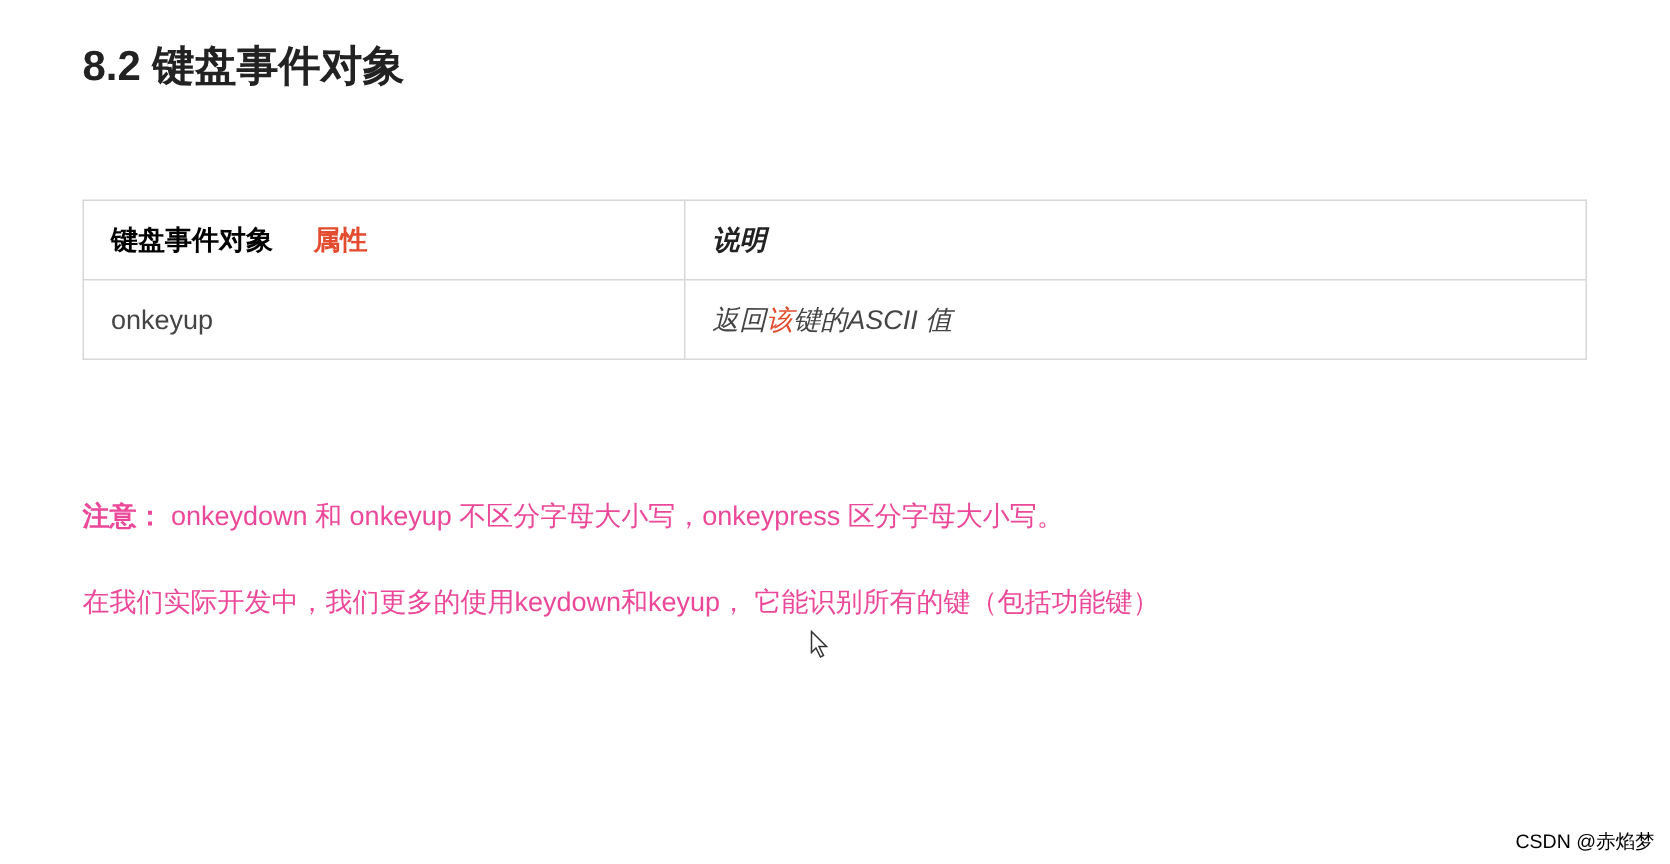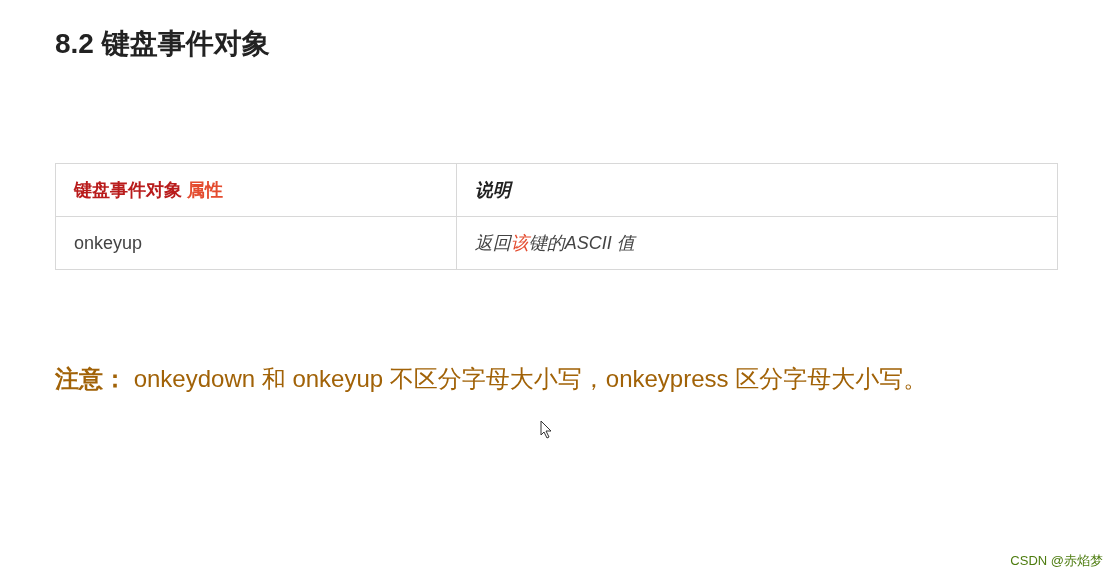--- a/index.html
+++ b/index.html
@@ -12,21 +12,21 @@
       background: #ffffff;
       width: 1113px;
       height: 576px;
       position: relative;
       padding: 20px 55px;
     }
     .heading {
       font-size: 28px;
       font-weight: bold;
       color: #222;
-      margin-bottom: 100px;
+      margin-bottom: 70px;
       margin-top: 5px;
     }
     .table {
       width: 100%;
       border-collapse: collapse;
       border: 1px solid #d8d8d8;
       margin-bottom: 90px;
     }
     .table th, .table td {
       border: 1px solid #d8d8d8;
@@ -38,53 +38,54 @@
     .table th {
       font-weight: bold;
       color: #222;
       background: #fff;
     }
     .table td {
       font-weight: normal;
       color: #444;
     }
     .th-prefix {
-      color: #b91c1c;
+      color: #000000;
     }
     .th-highlight {
       color: #e44c2f;
       font-weight: bold;
+      margin-left: 22px;
     }
     .td-highlight {
       color: #e44c2f;
     }
     .col-left {
       width: 40%;
     }
     .col-right {
       width: 60%;
       font-style: italic;
     }
     .notes {
       margin-top: 10px;
     }
     .note-line {
-      color: #a16207;
-      font-size: 24px;
+      color: #ec4899;
+      font-size: 18px;
       line-height: 1.6;
       margin-bottom: 28px;
     }
     .note-label {
       font-weight: bold;
     }
     .watermark {
       position: absolute;
       right: 10px;
       bottom: 6px;
-      color: #4d7c0f;
+      color: #000000;
       font-size: 13px;
       font-family: Arial, sans-serif;
       text-align: center;
     }
     .cursor {
       position: absolute;
       left: 540px;
       top: 420px;
       width: 14px;
       height: 20px;
@@ -115,20 +116,21 @@
         <span>返回</span><span class="td-highlight">该</span><span>键的ASCII 值</span>
       </td>
     </tr>
   </tbody>
 </table>
 
 <div class="notes">
   <p class="note-line">
     <span class="note-label">注意：</span><span> onkeydown 和 onkeyup  不区分字母大小写，onkeypress 区分字母大小写。</span>
   </p>
+  <p class="note-line">在我们实际开发中，我们更多的使用keydown和keyup， 它能识别所有的键（包括功能键）</p>
 </div>
 
 <div class="cursor">
   <svg width="14" height="20" viewBox="0 0 14 20">
     <path d="M1 1 L1 15 L4 12 L7 18 L9 17 L6 11 L11 11 Z" fill="#fff" stroke="#333" stroke-width="1"></path>
   </svg>
 </div>
 
 <div class="watermark">CSDN @赤焰梦</div>
 

